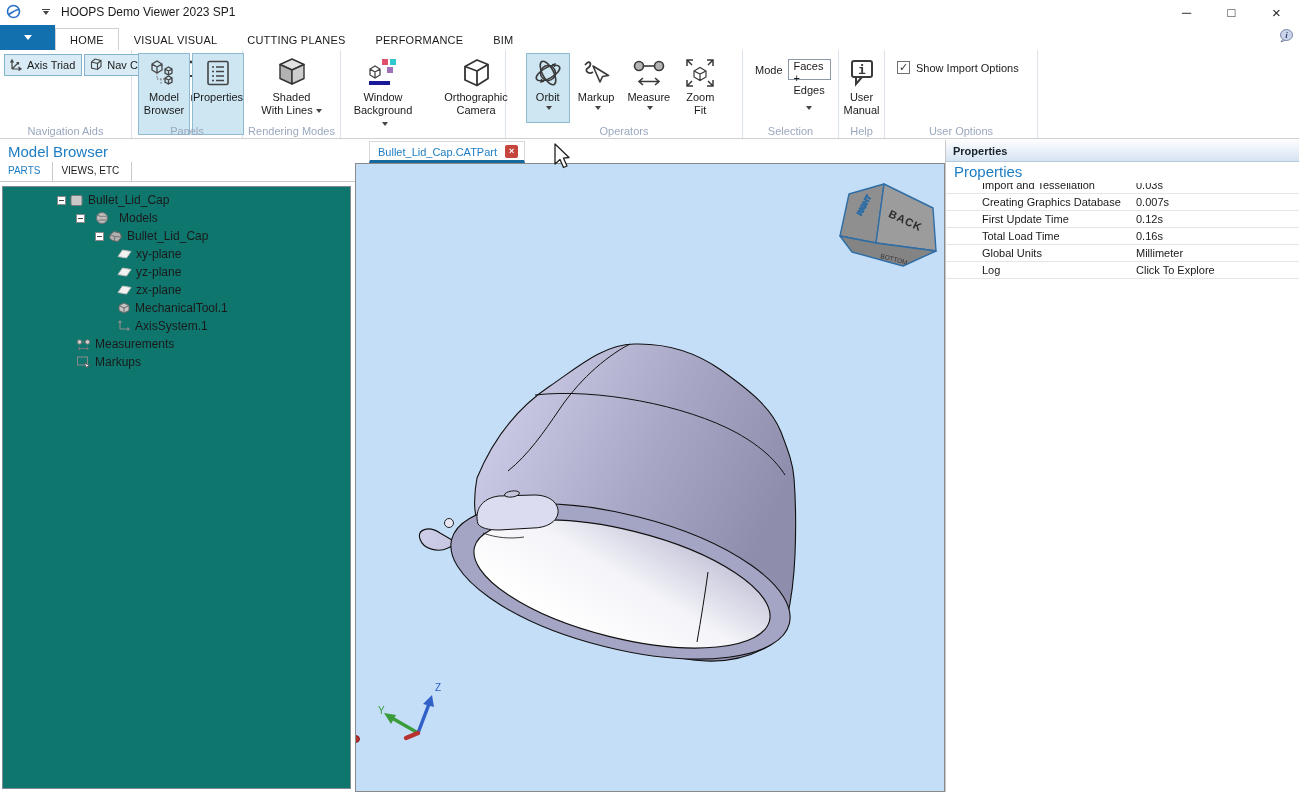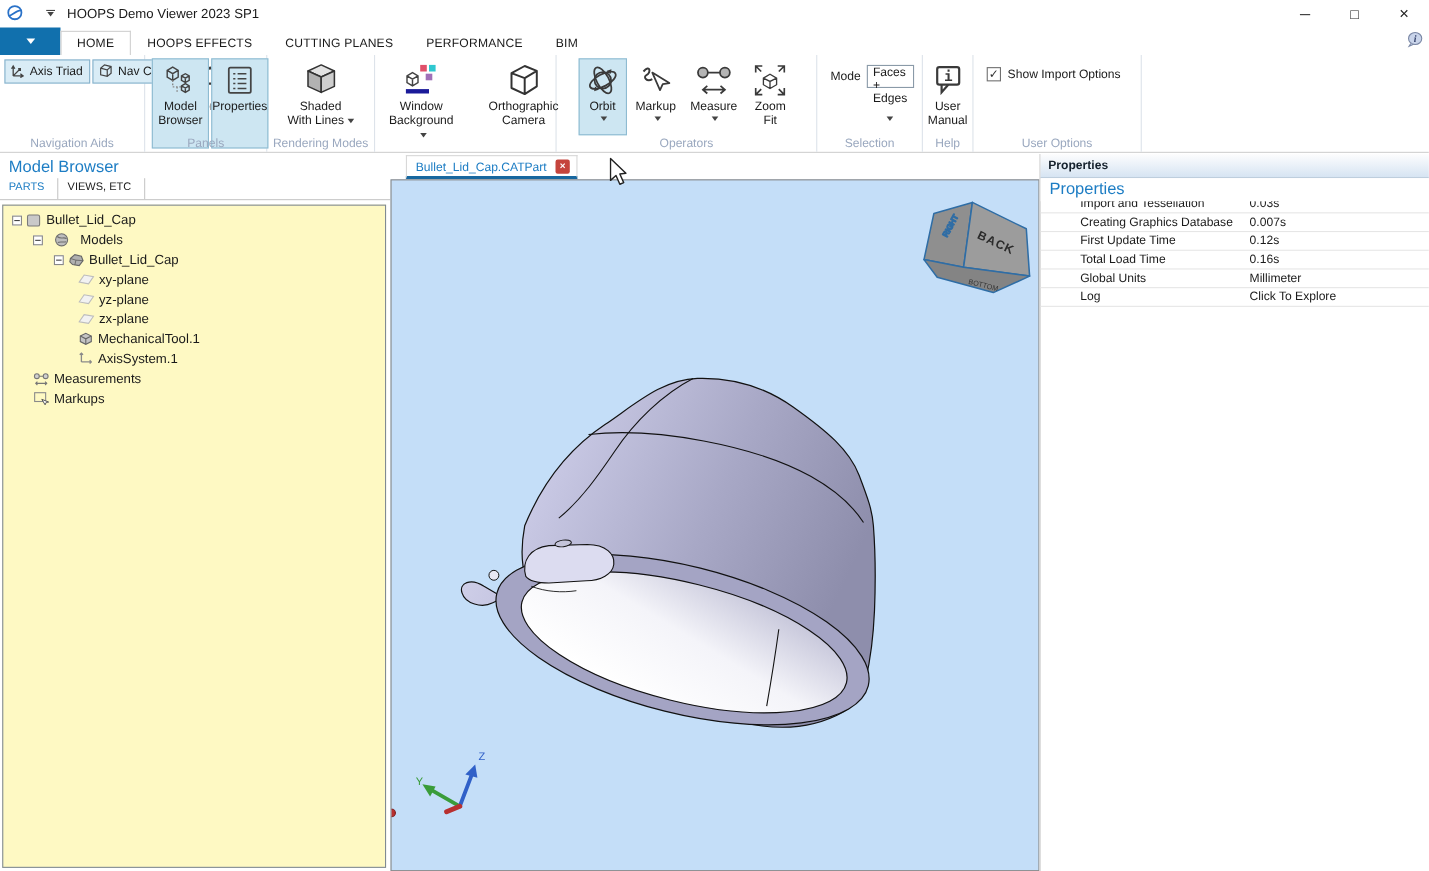--- a/index.html
+++ b/index.html
@@ -49,21 +49,21 @@
 
   
   .main { position:absolute; top:140px; left:0; right:0; bottom:0; display:flex; }
 
   
   .left-panel { width:355px; position:relative; background:#fff; }
   .panel-title { font-size:15px; color:var(--accent-blue,#1d7dc4); padding:3px 8px 2px 8px; }
   .mb-tabs { display:flex; height:20px; border-bottom:1px solid #c8c8c8; font-size:10px; align-items:stretch; }
   .mb-tab { padding:3px 12px 0 8px; border-right:1px solid #c8c8c8; white-space:nowrap; }
   .mb-tab.active { color:var(--accent-blue,#1d7dc4); }
-  .tree-box { position:absolute; top:46px; left:2px; right:4px; bottom:3px; border:1px solid #808a94; background:#fef9c3; padding-top:4px; overflow:hidden; }
+  .tree-box { position:absolute; top:46px; left:2px; right:4px; bottom:3px; border:1px solid #808a94; background:#0f766e; padding-top:4px; overflow:hidden;padding-left:46px; }
   .trow { height:18px; display:flex; align-items:center; gap:4px; font-size:12px; white-space:nowrap; }
   .tgl { flex:0 0 9px; width:9px; height:9px; border:1px solid #888; background:#fff; position:relative; }
   .tgl::after { content:""; position:absolute; left:1px; right:1px; top:3px; border-top:1px solid #444; }
   .ticon { flex:0 0 14px; display:flex; align-items:center; justify-content:center; }
 
   
   .center { flex:1; position:relative; background:#fff; }
   .doc-tabbar { height:23px; display:flex; align-items:flex-end; padding-left:14px; background:#fff; }
   .doc-tab { display:flex; align-items:center; gap:8px; padding:3px 6px 2px 8px; font-size:11px;
     color:var(--accent-blue,#1d7dc4); border:1px solid #d8d8d8; border-bottom:3px solid #17679f; }
@@ -105,21 +105,21 @@
       <span class="win-btn">□</span>
       <span class="win-btn" style="font-size:15px;">×</span>
     </div>
   </div>
 
   <div class="tabrow">
     <div class="app-btn">
         <span class="tri"></span>
       </div>
     <div class="rtab active">HOME</div>
-    <div class="rtab">HOOPS EFFECTS</div>
+    <div class="rtab">VISUAL VISUAL</div>
     <div class="rtab">CUTTING PLANES</div>
     <div class="rtab">PERFORMANCE</div>
     <div class="rtab">BIM</div>
     <span class="tab-info-icon">
       <svg width="16" height="16" viewBox="0 0 16 16">
         <ellipse cx="8.5" cy="7" rx="6" ry="5.5" fill="#c9d4ea" stroke="#7a87a5" stroke-width="1"></ellipse>
         <path d="M4.5,11.5 L3,14 L7,12.2" fill="#c9d4ea" stroke="#7a87a5" stroke-width="1"></path>
         <text x="8.5" y="10" text-anchor="middle" font-size="9" font-family="Liberation Serif,serif" font-style="italic" font-weight="bold" fill="#33406a">i</text>
       </svg>
     </span>

